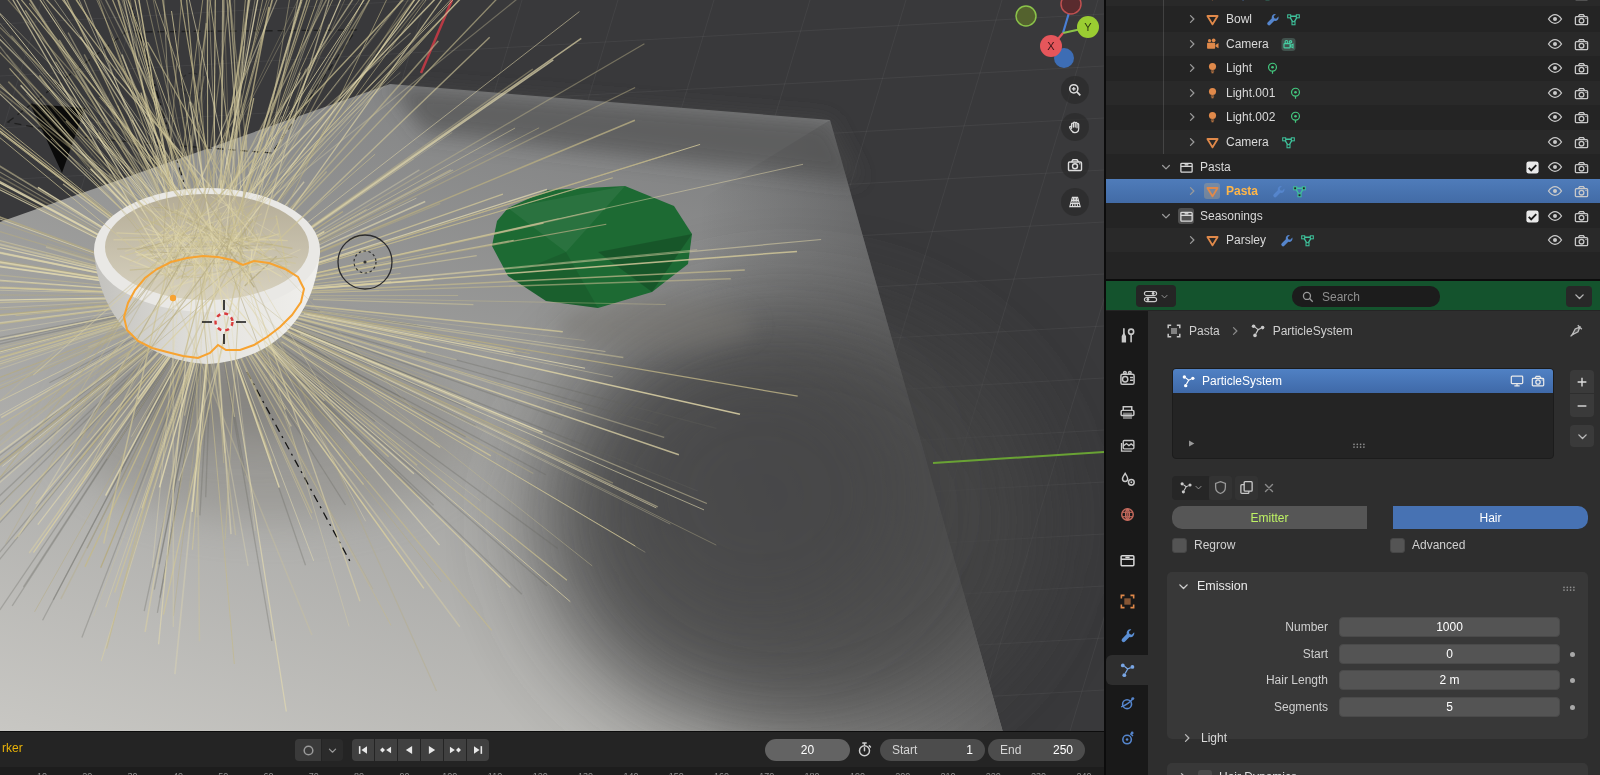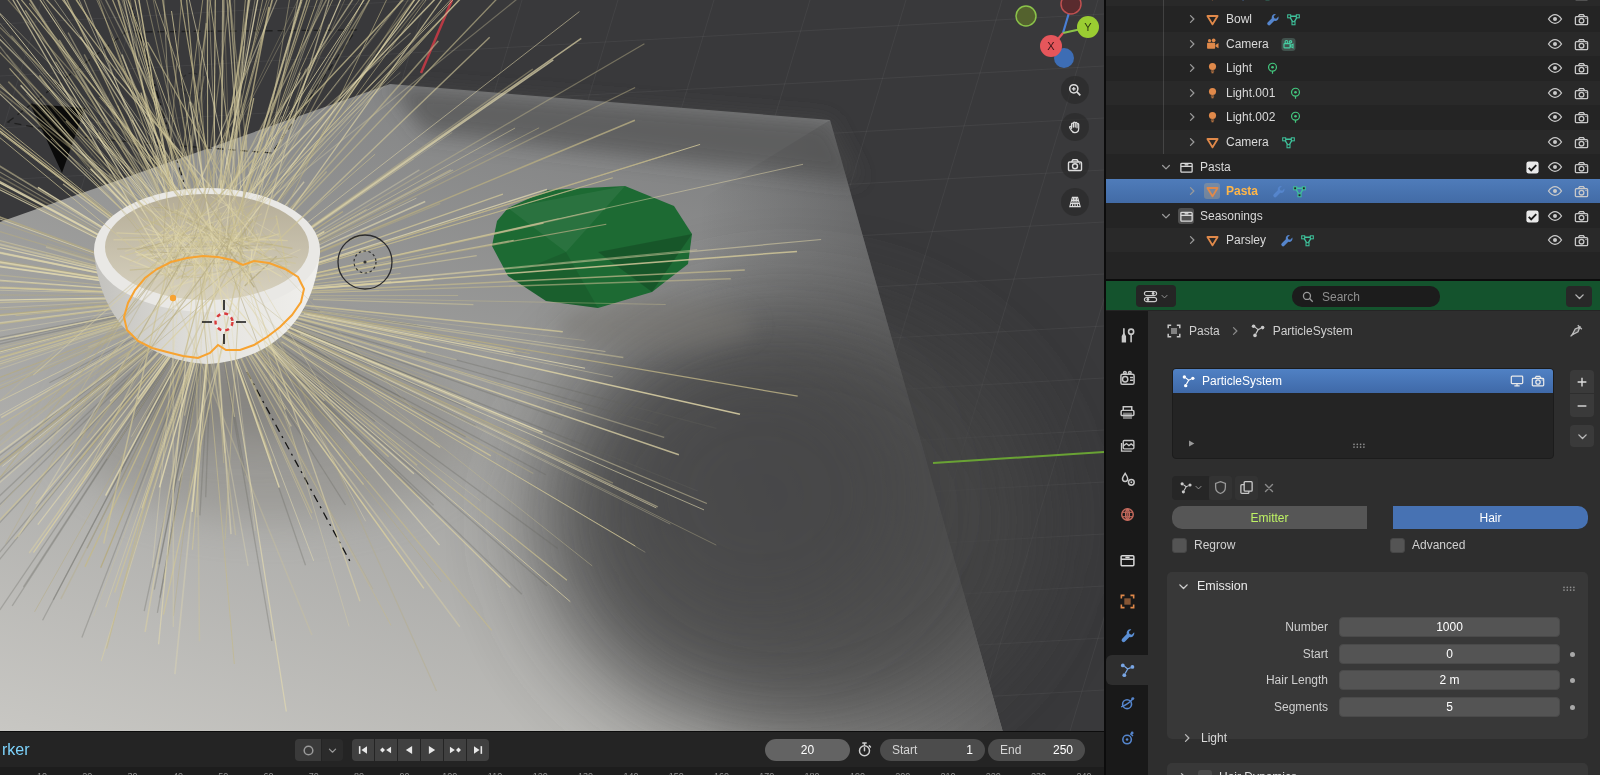--- a/index.html
+++ b/index.html
@@ -9,21 +9,21 @@
        background:#1a1a1a;-webkit-font-smoothing:antialiased;}
   
   #viewport{position:absolute;left:0;top:0;width:1104px;height:731px;background:#39393b;overflow:hidden;}
   #vp-svg{position:absolute;left:0;top:0;}
   .navbtn{position:absolute;width:28px;height:28px;border-radius:50%;background:rgba(40,40,40,.62);
           display:flex;align-items:center;justify-content:center;}
   
   #timeline{position:absolute;left:0;top:731px;width:1104px;height:44px;background:#242424;
             border-top:1px solid #0c0c0c;overflow:hidden;}
   #tl-header{position:absolute;left:0;top:0;width:100%;height:35px;}
-  .tl-text{position:absolute;top:9px;color:#7dd3fc;font-size:16px;}
+  .tl-text{position:absolute;top:9px;color:#eab308;font-size:12px;}
   #keying-group{position:absolute;left:295px;top:7px;height:22px;display:flex;}
   #keying-circle{width:26px;height:22px;background:#3a3a3a;border-radius:4px 0 0 4px;display:flex;align-items:center;justify-content:center;}
   #keying-chev{width:21px;height:22px;background:#2b2b2b;border-radius:0 4px 4px 0;display:flex;align-items:center;justify-content:center;margin-left:1px;}
   #playback{position:absolute;left:352px;top:7px;height:22px;display:flex;gap:1px;}
   .pb{width:22px;height:22px;background:#404040;display:flex;align-items:center;justify-content:center;}
   .pb:first-child{border-radius:4px 0 0 4px;} .pb:last-child{border-radius:0 4px 4px 0;}
   #frame-field{position:absolute;left:765px;top:7px;width:85px;height:22px;background:#636363;border-radius:11px;
                color:#fff;display:flex;align-items:center;justify-content:center;font-size:12px;}
   #stopwatch{position:absolute;left:856px;top:9px;}
   .range-field{position:absolute;top:7px;height:22px;background:#4c4c4c;border-radius:11px;color:#d5d5d5;

